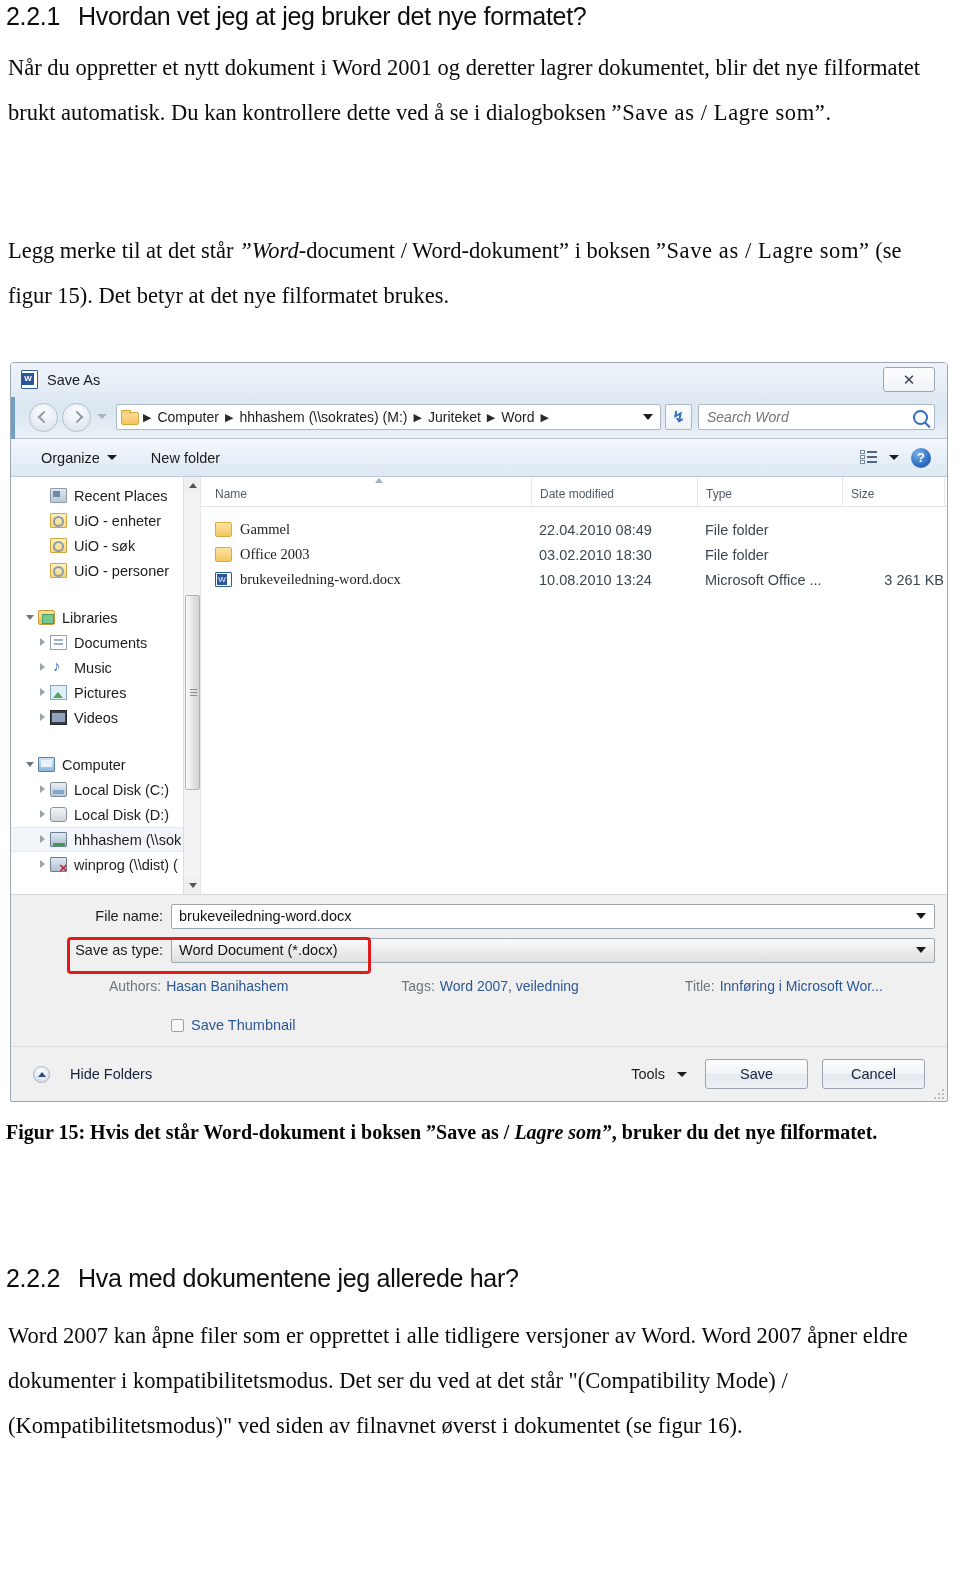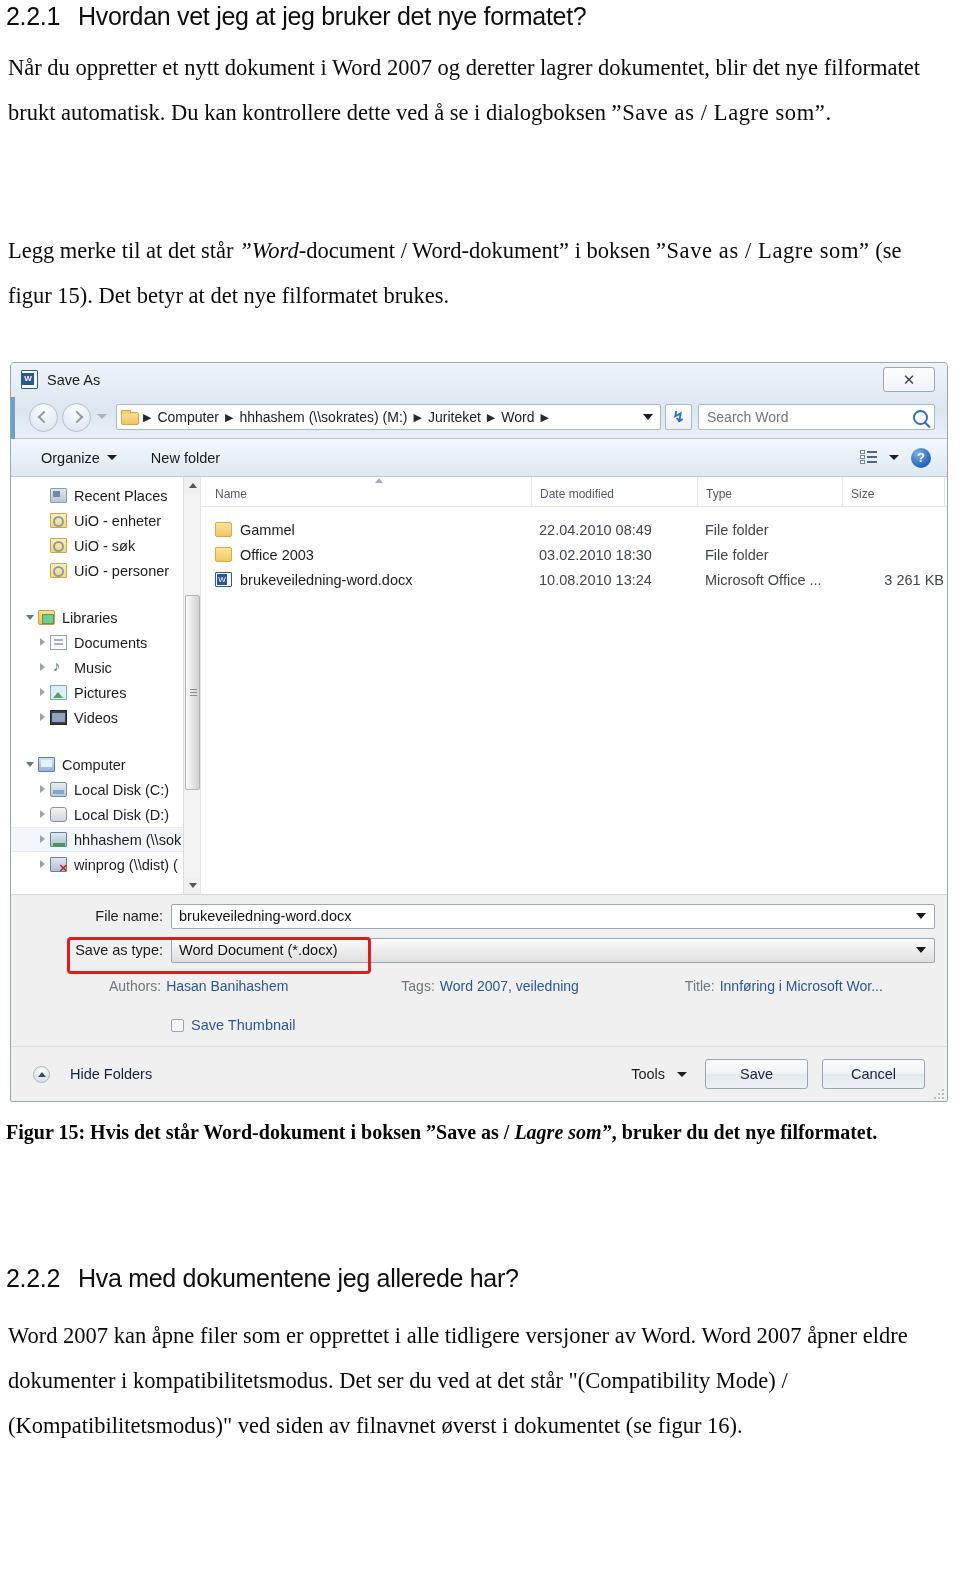--- a/index.html
+++ b/index.html
@@ -158,21 +158,21 @@
     background: linear-gradient(to bottom,#fbfcfe,#eef2f7);
     display:flex;align-items:center;justify-content:center;
     color:#2f6ec2; font-size:15px; font-weight:bold;
   }
   .searchbox {
     width: 237px; height: 26px; margin-left: 6px; margin-right: 12px; flex:none;
     background:#fff; border:1px solid #adb8c4; border-radius:2px;
     display:flex; align-items:center; padding: 0 6px;
   }
   .searchbox input {
-    border:0; outline:0; flex:1 1 auto; font-size:14px; 
+    border:0; outline:0; flex:1 1 auto; font-size:14px; font-style:italic;
     color:#4c1d95; font-family:"Liberation Sans", sans-serif; background:transparent;
     min-width:0;
   }
   .mag {
     width:15px;height:15px;border:2px solid #2f6ec2;border-radius:50%;
     position:relative; flex:none;
   }
   .mag::after{
     content:"";position:absolute;right:-5px;bottom:-3px;width:7px;height:2px;
     background:#2f6ec2;transform:rotate(45deg);
@@ -295,21 +295,21 @@
   .colh {
     font-size:12px; color:#4f5b68; font-family:"Liberation Sans", sans-serif;
     padding-bottom:5px; border-left:1px solid #e4e8ec; padding-left:8px; height:100%;
     display:flex; align-items:flex-end;
   }
   .colh:first-child{border-left:0;padding-left:0;}
   .filerow {
     display:flex; align-items:center; height: 25px; padding-left: 14px;
     font-size:14.5px; color:#1c1c1c; font-family:"Liberation Sans", sans-serif;
   }
-  .fr-name { display:flex; align-items:center; }
+  .fr-name { display:flex; align-items:center;font-family:Liberation Serif, serif; }
   .fr-ic { width:17px;height:15px;margin-right:8px;flex:none;position:relative; }
   .ic-folder{background:linear-gradient(to bottom,#fce3a1,#f3c75f);border:1px solid #d9aa43;border-radius:1px 2px 2px 2px;}
   .ic-worddoc{background:#fff;border:1px solid #2c5d9b;border-radius:1px;}
   .ic-worddoc::after{content:"W";position:absolute;left:1px;top:1px;width:10px;height:11px;background:#2b579a;color:#fff;font-size:8px;line-height:11px;text-align:center;font-family:"Liberation Sans",sans-serif;}
   .fr-cell { color:#3c4752; }
   .sortmark {
     position:absolute; left: 160px; top: 1px; width:0;height:0;
     border-left:4px solid transparent;border-right:4px solid transparent;border-bottom:5px solid #9fb0c0;
   }
 
@@ -401,21 +401,21 @@
 </head>
 <body>
 
 <div class="doc">
 
   <div class="heading" style="position:absolute;left:6px;top:2px;">
     <span class="num">2.2.1</span><span>Hvordan vet jeg at jeg bruker det nye formatet?</span>
   </div>
 
   <div class="para" style="position:absolute;left:8px;top:45px;width:920px;">
-    <span>Når du oppretter et nytt dokument i Word 2007 og deretter lagrer dokumentet, blir det nye filformatet brukt automatisk.  Du kan kontrollere dette ved å se i dialogboksen </span><span class="sp">”Save as / Lagre som”.</span>
+    <span>Når du oppretter et nytt dokument i Word 2001 og deretter lagrer dokumentet, blir det nye filformatet brukt automatisk.  Du kan kontrollere dette ved å se i dialogboksen </span><span class="sp">”Save as / Lagre som”.</span>
   </div>
 
   <div class="para" style="position:absolute;left:8px;top:228px;width:920px;">
     <span>Legg merke til at det står </span><span class="ital">”Word</span><span>-document / Word-dokument” i boksen </span><span class="sp">”Save as / Lagre som”</span><span> (se figur 15). Det betyr at det nye filformatet brukes.</span>
   </div>
 </div>
 
 <div id="saveas">
 
   <div class="glass-top"></div>

